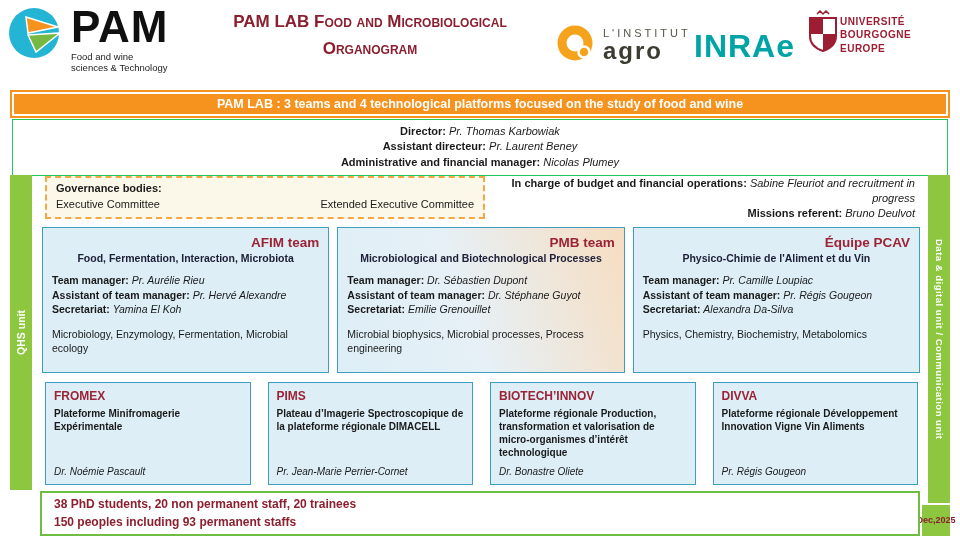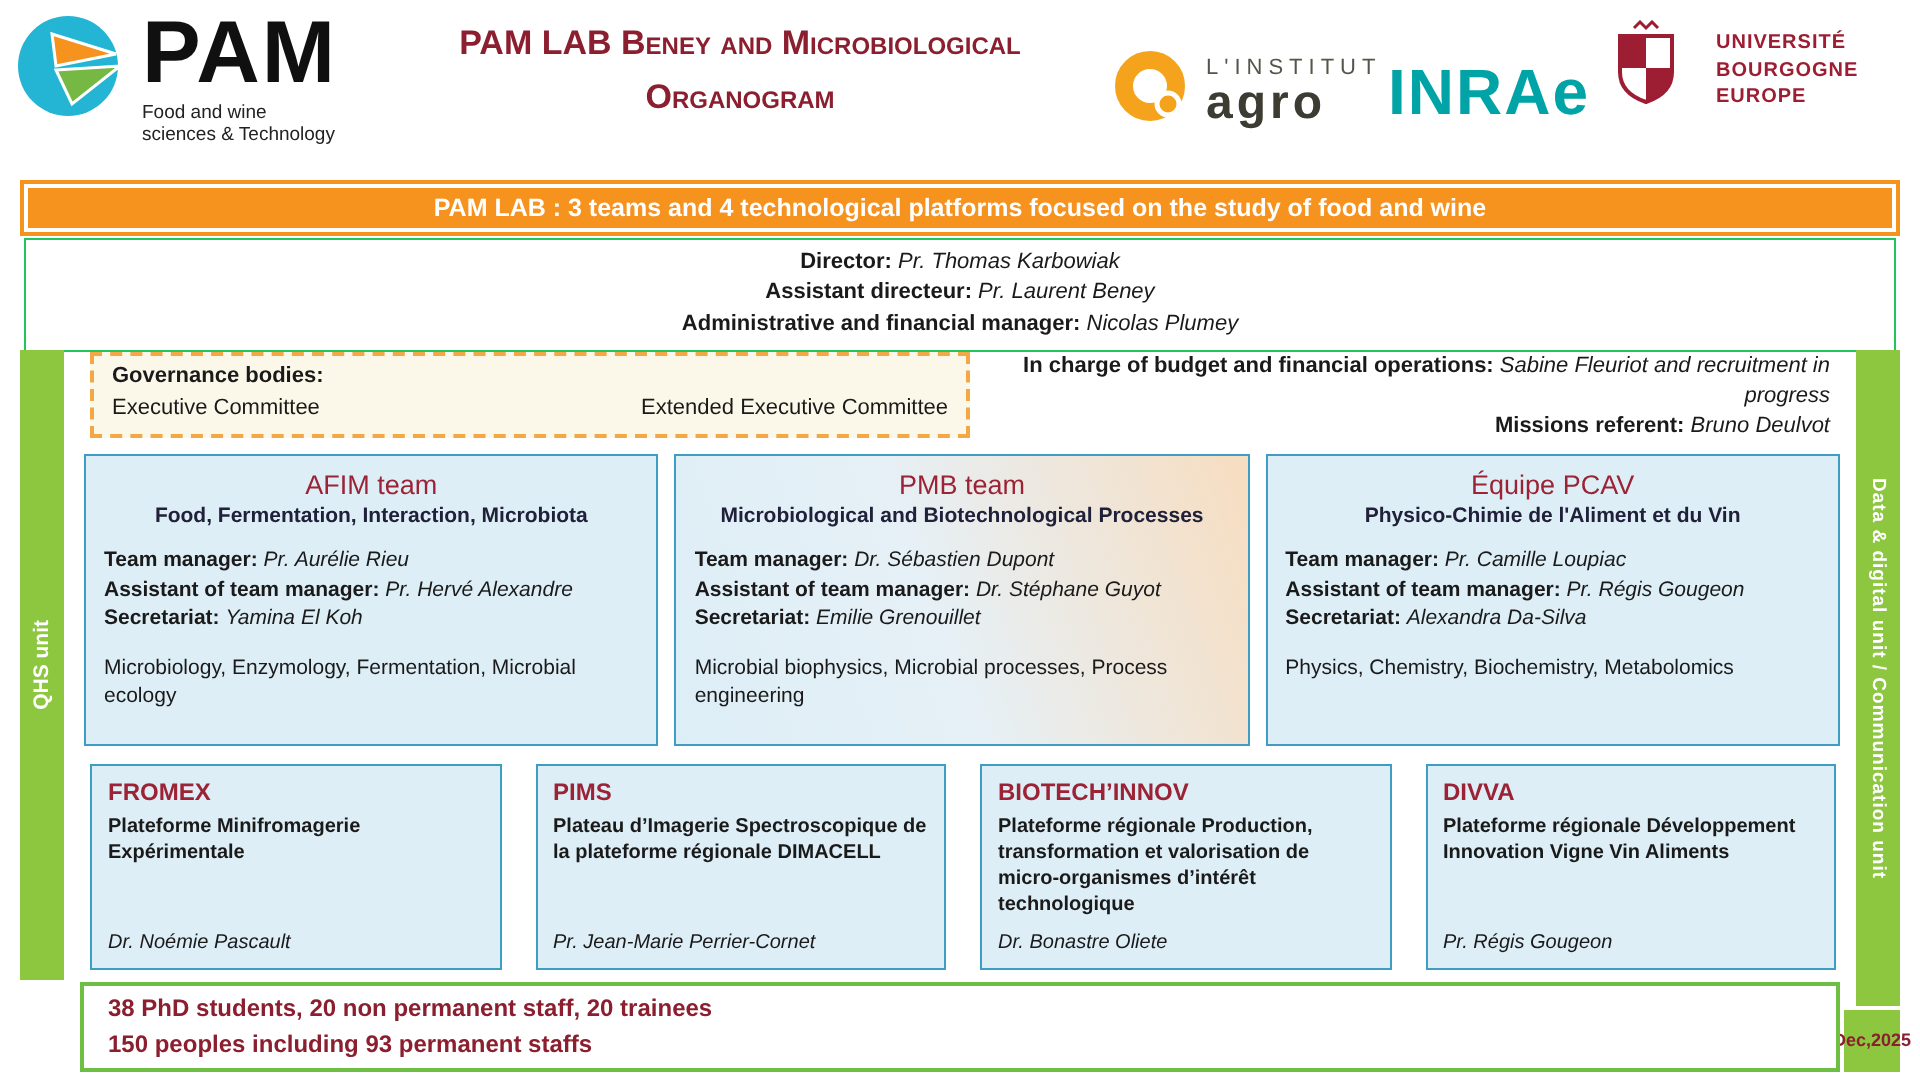--- a/index.html
+++ b/index.html
@@ -15,21 +15,21 @@
   .pam-icon svg{display:block}
   .pam-name{font-size:44px;font-weight:bold;letter-spacing:1px;line-height:.95;color:#101010}
   .pam-tag{font-size:9.5px;color:#222;line-height:1.2;margin-top:3px}
   .main-title{position:absolute;left:195px;top:8px;width:350px;text-align:center;
     color:var(--maroon,#8b1f2f);font-weight:bold;font-size:17px;font-variant:small-caps;line-height:1.6}
   .logo-agro{position:absolute;left:556px;top:24px;display:flex;align-items:center;gap:9px}
   .agro-line1{font-size:11px;letter-spacing:3px;color:#55554b;text-transform:uppercase}
   .agro-line2{font-size:24px;font-weight:bold;color:#3c3c32;letter-spacing:2px;line-height:1}
   .logo-inrae{position:absolute;left:694px;top:28px;font-size:32px;font-weight:bold;
     color:var(--inrae-teal,#00a3a6);letter-spacing:1px}
-  .logo-ube{position:absolute;left:806px;top:10px;display:flex;align-items:center;gap:18px}
+  .logo-ube{position:absolute;left:806px;top:10px;display:flex;align-items:center;gap:0}
   .ube-text{font-size:10px;font-weight:bold;color:var(--ube-red,#9d1d32);letter-spacing:.5px;
     line-height:1.35;text-transform:uppercase}
 
   
   .banner{position:absolute;left:10px;top:90px;width:940px;border:2px solid var(--orange,#f6921e);padding:2px;background:#fff}
   .banner-inner{background:var(--orange,#f6921e);color:#fff;font-weight:bold;font-size:12.5px;text-align:center;padding:3px 0}
 
   
   .direction{position:absolute;left:12px;top:119px;width:936px;border:1px solid #22c55e;
     padding:4px 0 5px;text-align:center;font-size:11px;line-height:1.4;background:#fff}
@@ -50,21 +50,21 @@
     background:#fcf8e9;padding:4px 9px;font-size:11px}
   .gov-title{font-weight:bold}
   .gov-row{display:flex;justify-content:space-between;margin-top:4px}
   .budget{position:absolute;left:495px;top:176px;width:420px;text-align:right;font-size:11px;line-height:1.35}
 
   
   .teams{position:absolute;left:42px;top:227px;width:878px;display:flex;gap:8px}
   .team{flex:1;border:1.5px solid var(--teal-border,#3e9dc3);background:var(--box-bg,#ddeef6);
     padding:6px 9px;height:146px;font-size:10.5px;line-height:1.3}
   .team.gradient{background:linear-gradient(250deg,#f7ddc0 0%,#e6f0f6 55%,var(--box-bg,#ddeef6) 100%)}
-  .team-name{text-align:center;color:#9b2335;font-weight:normal;font-size:13.5px}
+  .team-name{text-align:right;color:#9b2335;font-weight:bold;font-size:13.5px}
   .team-sub{text-align:center;font-weight:bold;font-size:10.5px;color:#20203a;margin-bottom:9px}
   .kv{margin-top:1px}
   .team-topics{margin-top:11px}
 
   
   .platforms{position:absolute;left:45px;top:382px;width:873px;display:flex;gap:17px}
   .platform{flex:1;border:1.5px solid var(--teal-border,#3e9dc3);background:var(--box-bg,#ddeef6);
     padding:6px 8px;font-size:10px;height:103px;position:relative;line-height:1.3}
   .plat-name{color:#9b2335;font-weight:bold;font-size:12px}
   .plat-desc{font-weight:bold;margin-top:2px}
@@ -93,21 +93,21 @@
     <div class="pam-text">
       <div class="pam-name">PAM</div>
       <div class="pam-tag">
         <div>Food and wine</div>
         <div>sciences &amp; Technology</div>
       </div>
     </div>
   </div>
 
   <div class="main-title">
-    <div>PAM LAB Beney and Microbiological</div>
+    <div>PAM LAB Food and Microbiological</div>
     <div>Organogram</div>
   </div>
 
   <div class="logo-agro">
     <span>
       <svg width="38" height="38" viewBox="0 0 38 38">
         <circle cx="19" cy="19" r="13" fill="none" stroke="#f5a31c" stroke-width="9"></circle>
         <circle cx="28" cy="28" r="5.5" fill="#f5a31c" stroke="#fff" stroke-width="2.5"></circle>
       </svg>
     </span>

